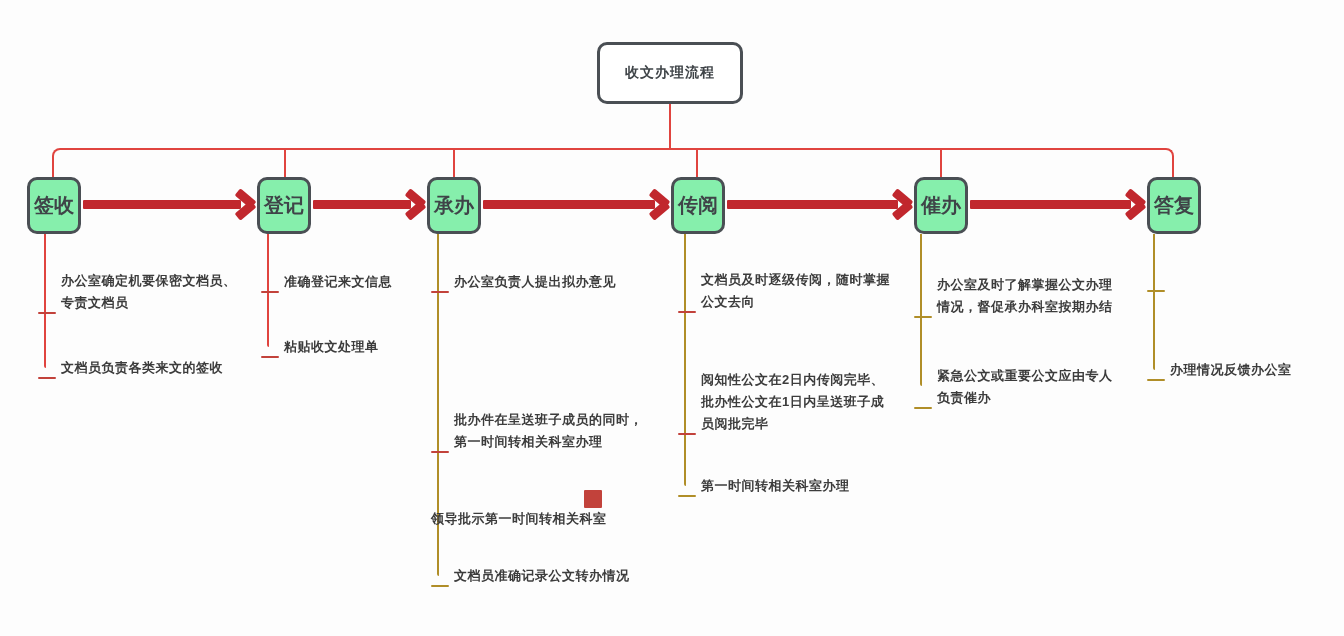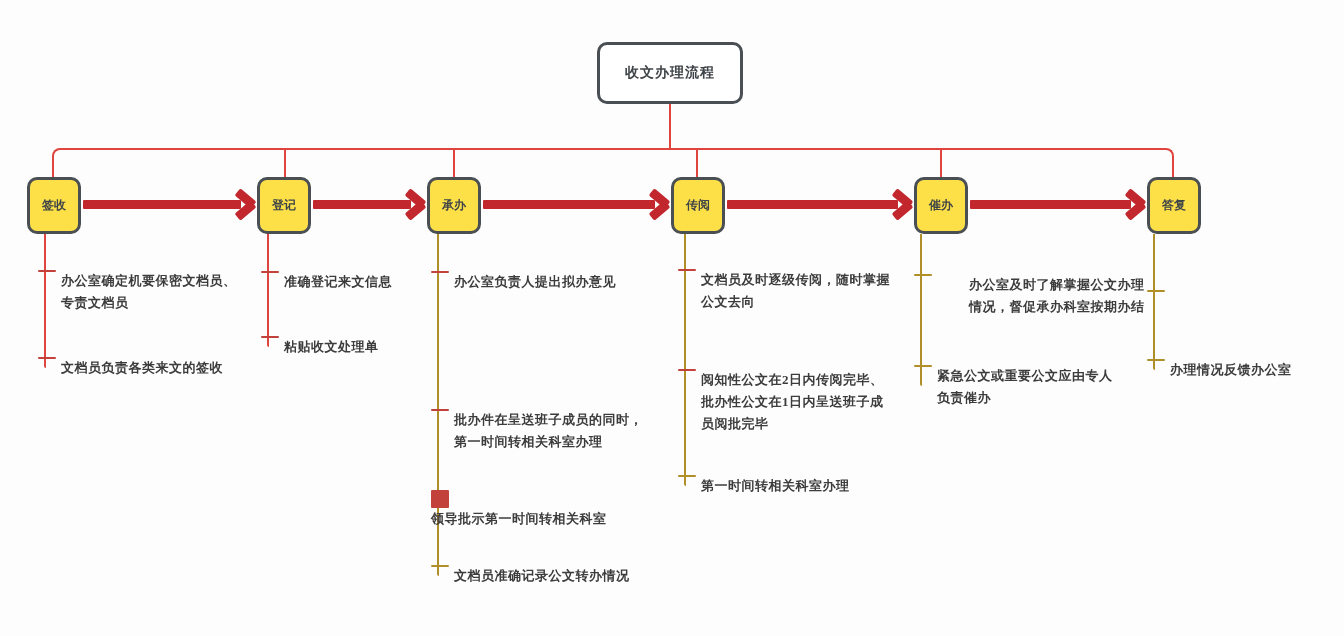--- a/index.html
+++ b/index.html
@@ -23,41 +23,41 @@
     border-top: 2px solid var(--line_red);
     border-left: 2px solid var(--line_red);
     border-right: 2px solid var(--line_red);
     border-radius: 8px 8px 0 0;
   }
   .drop { position: absolute; top: 148px; width: 2px; height: 30px; background: var(--line_red); }
 
   
   .stage-box {
     position: absolute; top: 177px; width: 54px; height: 57px;
-    border: 3px solid var(--node_border); border-radius: 10px; background: #fde047;
+    border: 3px solid var(--node_border); border-radius: 10px; background: #86efac;
     display: flex; align-items: center; justify-content: center;
-    font-size: 12px; font-weight: 700; color: var(--text_dark); z-index: 3;
+    font-size: 20px; font-weight: 700; color: var(--text_dark); z-index: 3;
   }
 
   
   .arrow { position: absolute; top: 200px; height: 9px; background: var(--arrow_red); border-radius: 1px; z-index: 2; }
   .arrow::before, .arrow::after {
     content: ""; position: absolute; width: 21px; height: 9px;
     background: var(--arrow_red); border-radius: 2px; right: -15px;
   }
   .arrow::before { top: -6px; transform: rotate(40deg); }
   .arrow::after  { bottom: -6px; transform: rotate(-40deg); }
 
   
   .vline { position: absolute; width: 2px; border-radius: 0 0 0 2px; }
   .vline[data-branch="red"]  { background: var(--line_red); }
   .vline[data-branch="gold"] { background: var(--line_gold); }
 
   
-  .item { position: absolute; display: flex; align-items: flex-start; transform: translateY(-50%); z-index: 1; font-family: Liberation Serif, serif; }
+  .item { position: absolute; display: flex; align-items: flex-end; transform: translateY(-50%); z-index: 1; }
   .tick { width: 18px; height: 2px; flex: 0 0 18px; margin-right: 5px; border-radius: 1px; }
   .tick[data-tick="red"]  { background: var(--tick_red); }
   .tick[data-tick="gold"] { background: var(--line_gold); }
   .item-text {
     font-size: 13px; font-weight: 700; color: var(--text_item);
     line-height: 22px; white-space: pre-line; letter-spacing: 0.5px;
   }
 </style>
 </head>
 <body>
@@ -139,21 +139,21 @@
     <div class="tick" data-tick="red"></div>
     <div class="item-text">阅知性公文在2日内传阅完毕、
 批办性公文在1日内呈送班子成
 员阅批完毕</div>
   </div>
   <div class="item" style="left:678px; top:486px;">
     <div class="tick" data-tick="gold"></div>
     <div class="item-text">第一时间转相关科室办理</div>
   </div>
 
-  <div class="item" style="left:914px; top:296px;gap:32px;">
+  <div class="item" style="left:914px; top:296px;">
     <div class="tick" data-tick="gold"></div>
     <div class="item-text">办公室及时了解掌握公文办理
 情况，督促承办科室按期办结</div>
   </div>
   <div class="item" style="left:914px; top:387px;">
     <div class="tick" data-tick="gold"></div>
     <div class="item-text">紧急公文或重要公文应由专人
 负责催办</div>
   </div>
 

